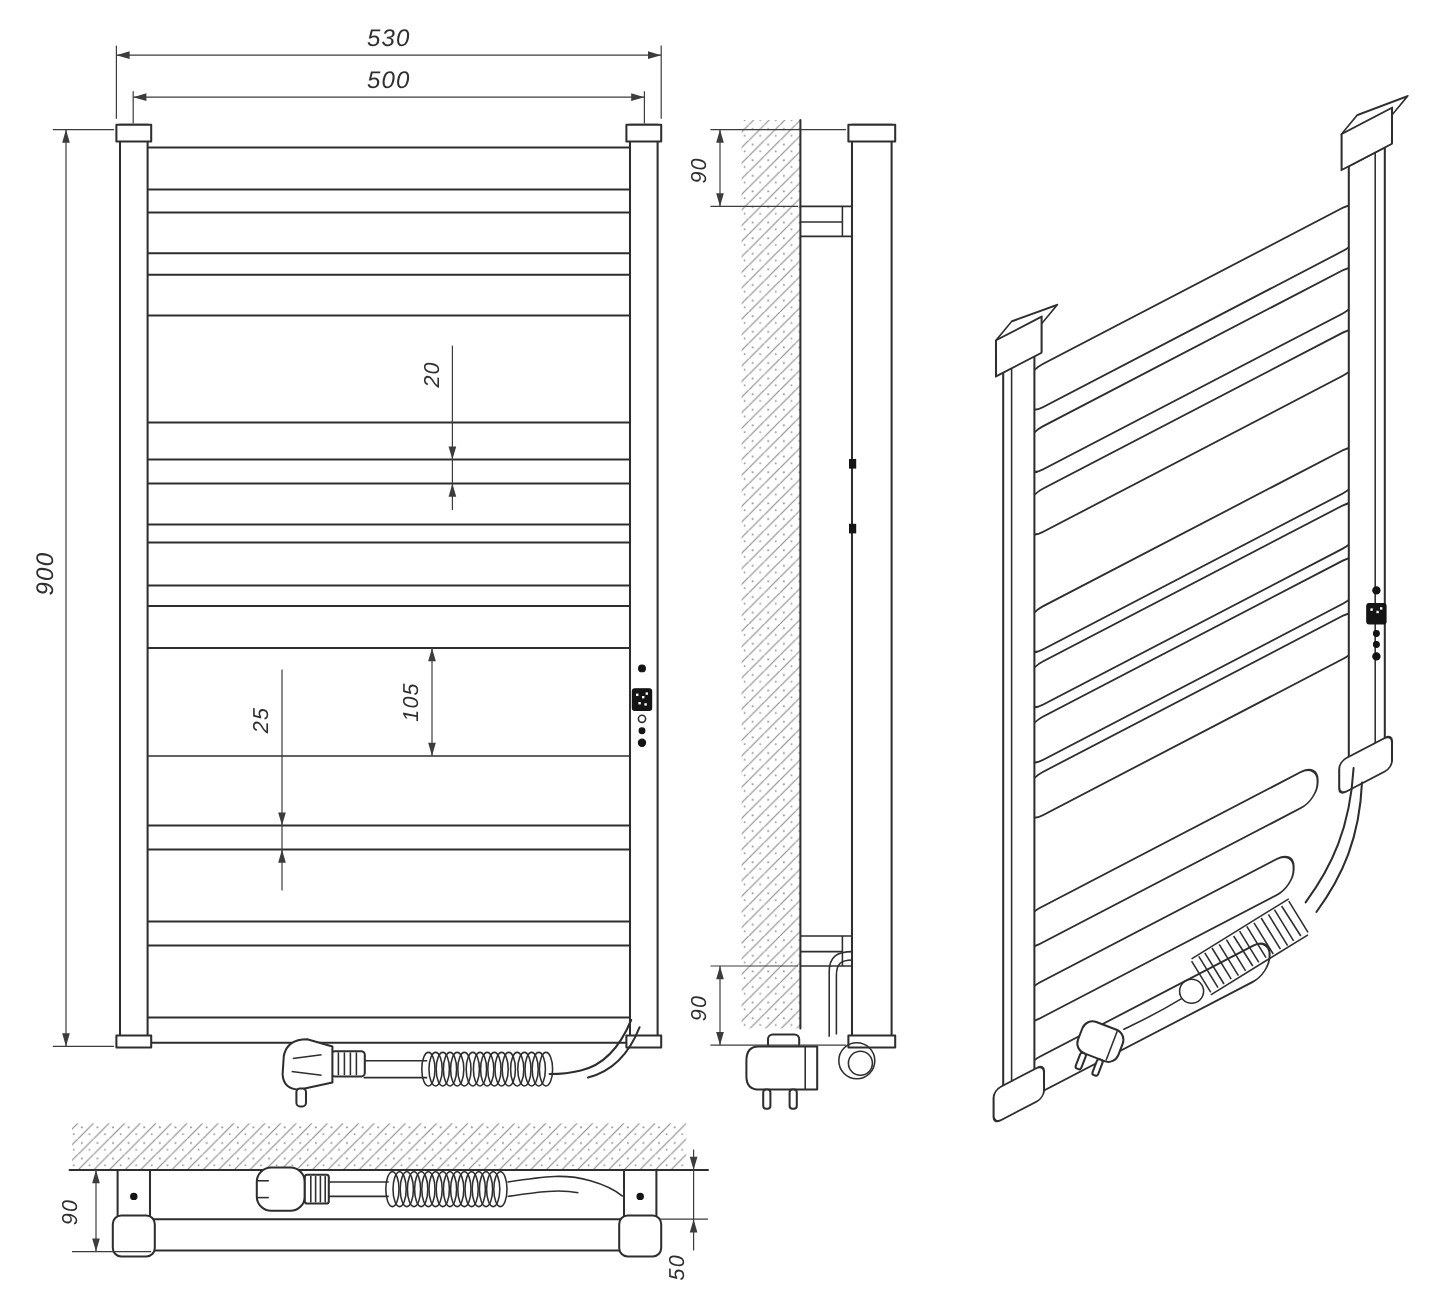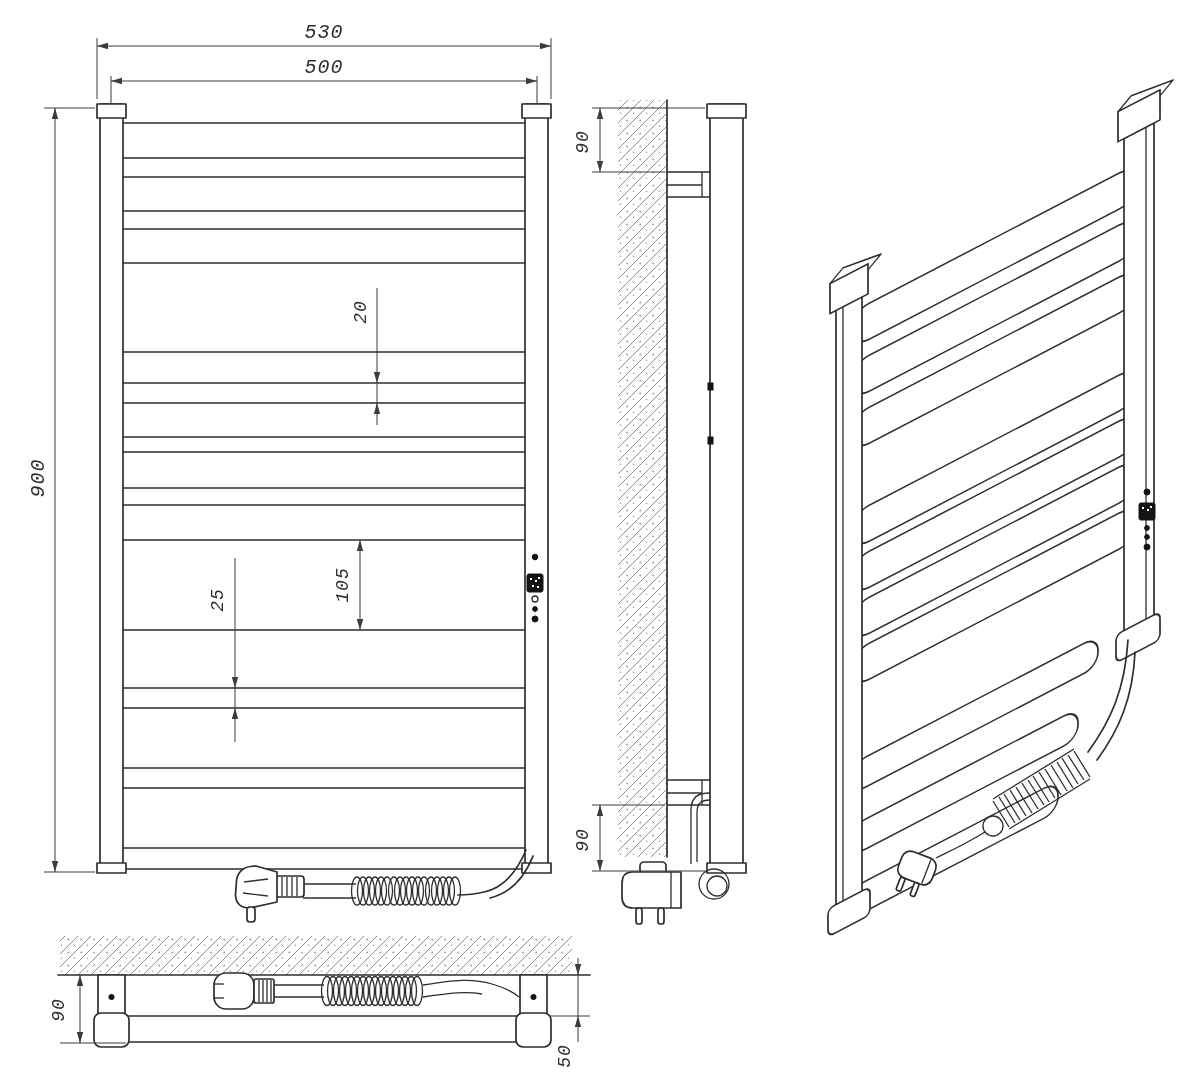--- a/index.html
+++ b/index.html
@@ -1,17 +1,17 @@
 <!DOCTYPE html>
 <html><head>
 <meta charset="utf-8">
 <style>
   html,body{margin:0;padding:0;background:#ffffff;}
   .stage{position:relative;width:1195px;height:1080px;background:#ffffff;overflow:hidden;
-         font-family:Liberation Mono, monospace;}
+         font-family:Liberation Sans, sans-serif;}
   svg{display:block}
   .ln{fill:none;stroke:#2e2e2e;stroke-width:1.7;stroke-linecap:round;stroke-linejoin:round;}
   .fillw{fill:#ffffff;stroke:#2e2e2e;stroke-width:1.7;stroke-linejoin:round;}
   .thin{fill:none;stroke:#2e2e2e;stroke-width:1.3;}
   .dim{fill:none;stroke:#3c3c3c;stroke-width:1;}
   .dimhead{fill:#3c3c3c;stroke:none;}
   .dimtext{fill:#2f2f2f;font-style:italic;font-size:18px;letter-spacing:1px;}
   .dimbig{fill:#2f2f2f;font-style:italic;font-size:20px;letter-spacing:1px;}
   .dark{fill:#141414;stroke:#141414;}
   .speck{fill:#ffffff;stroke:none;}

